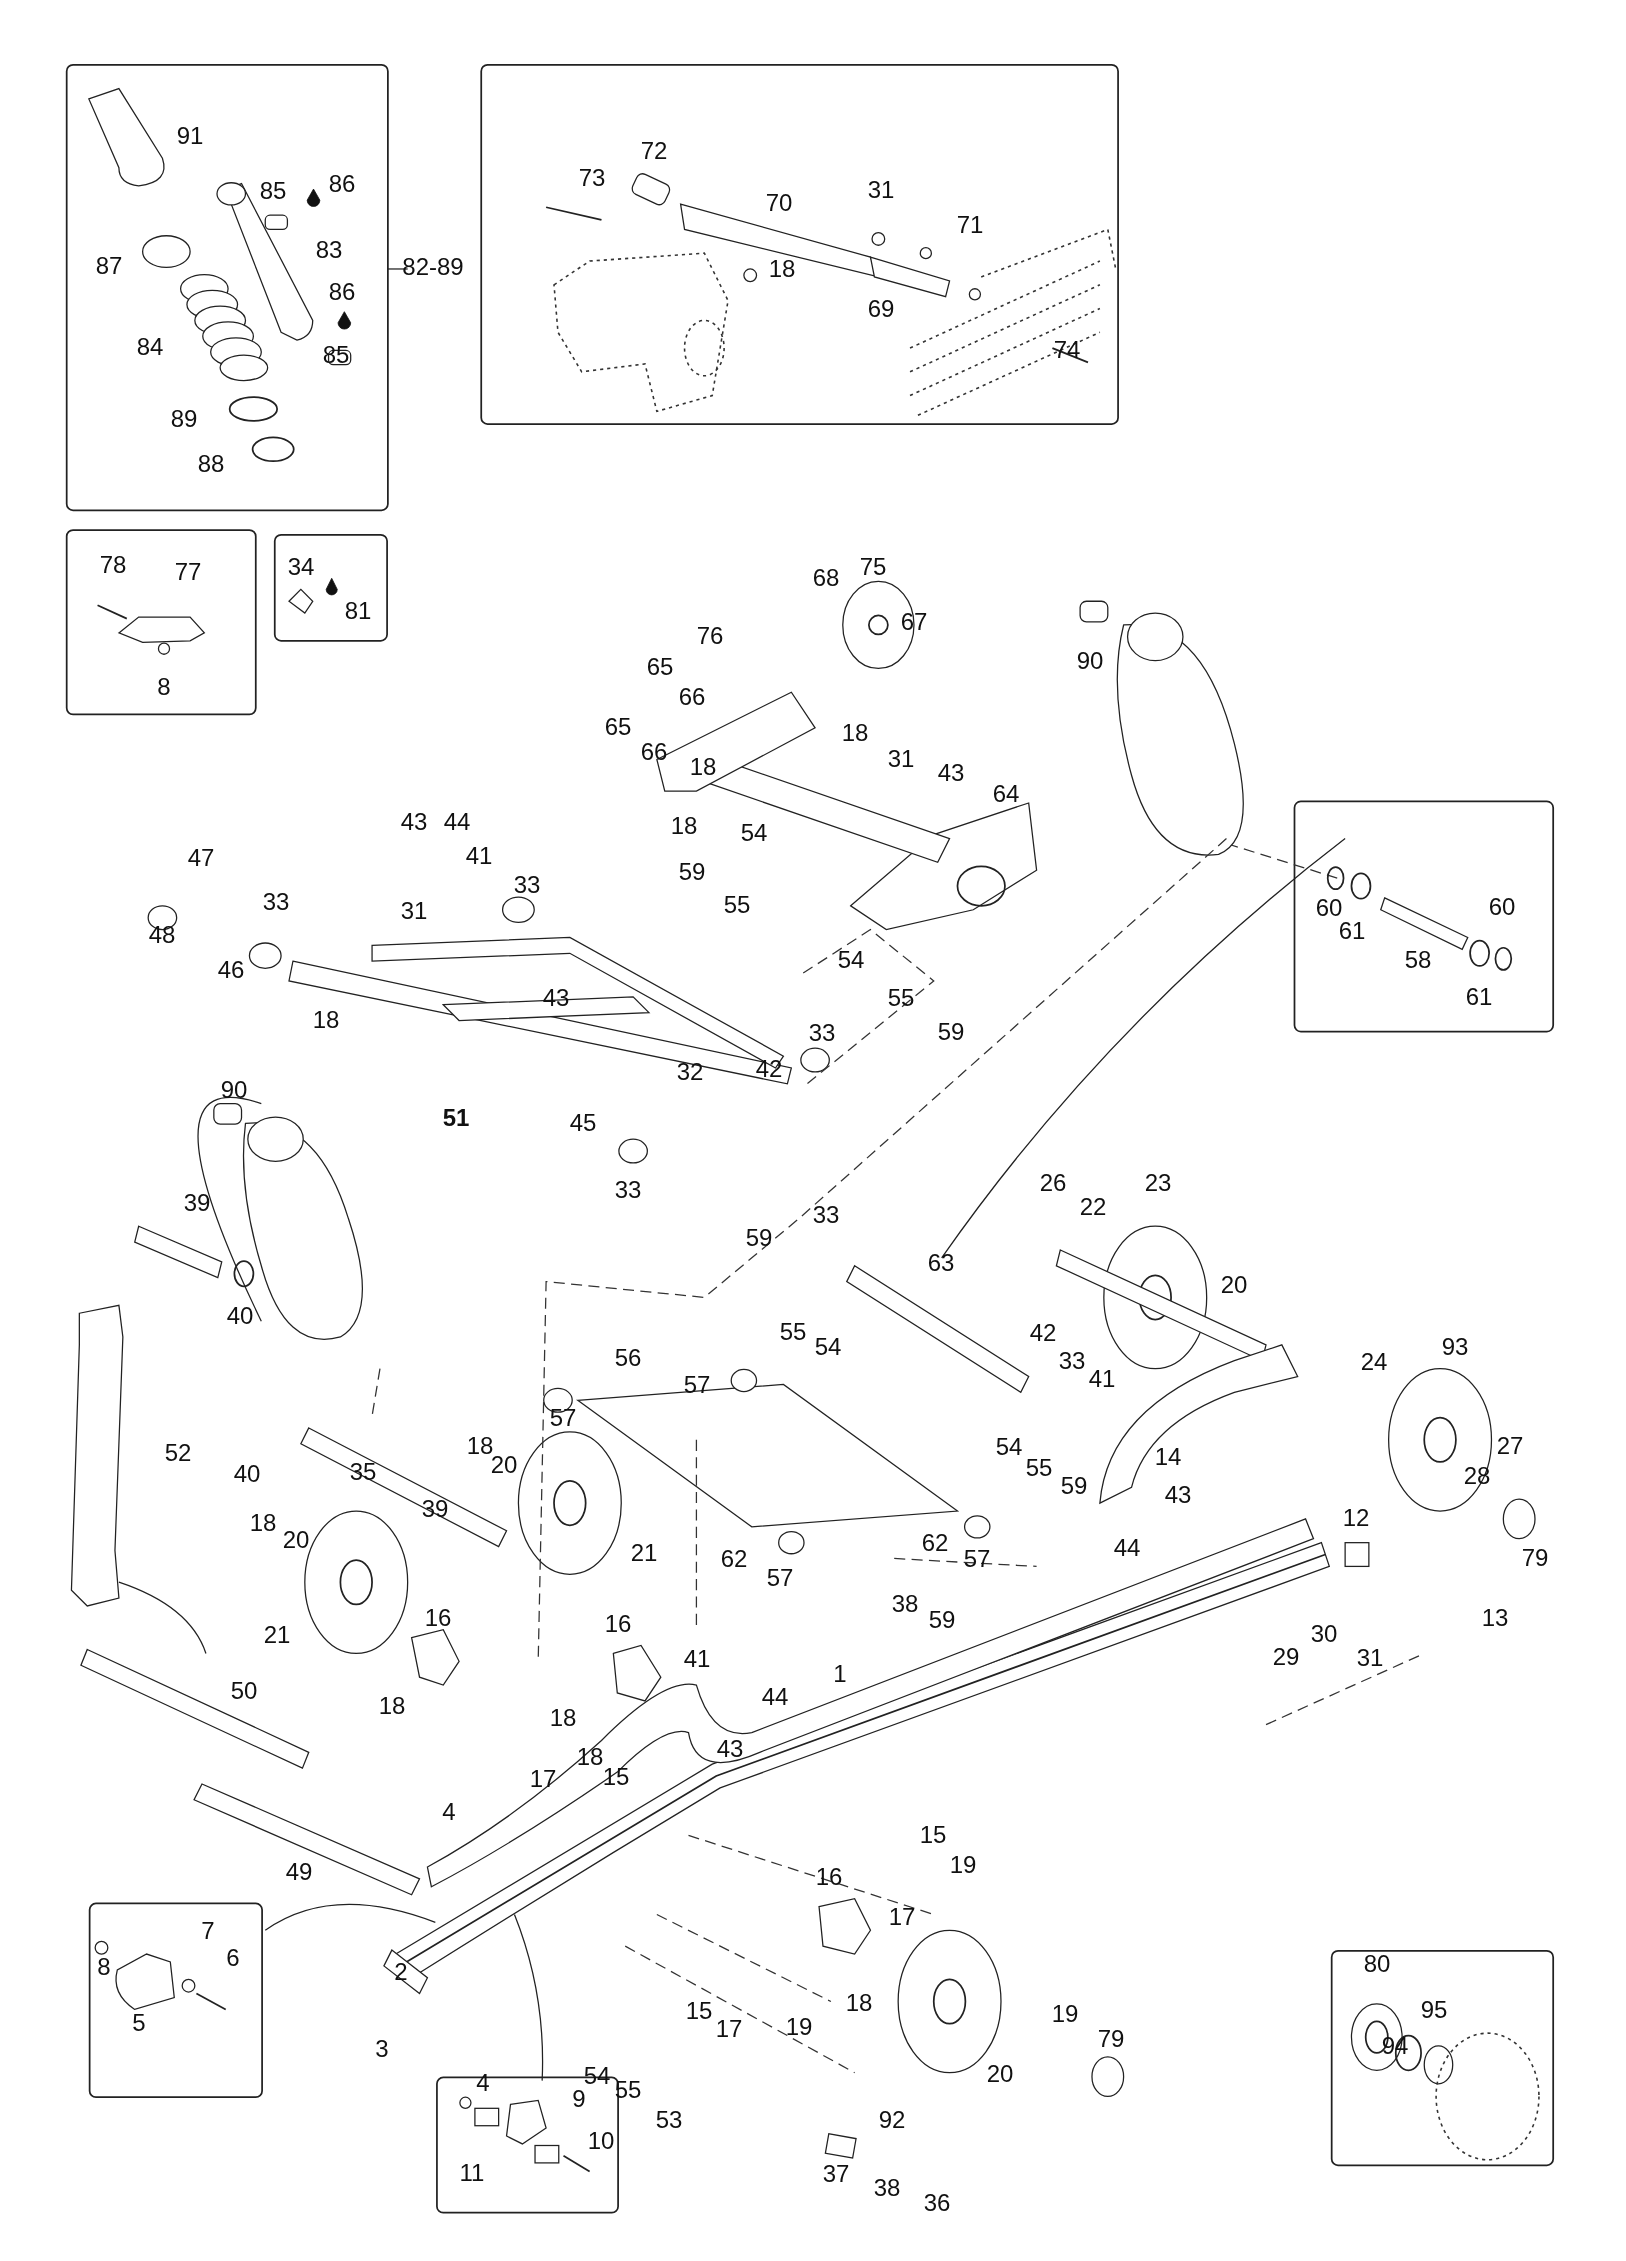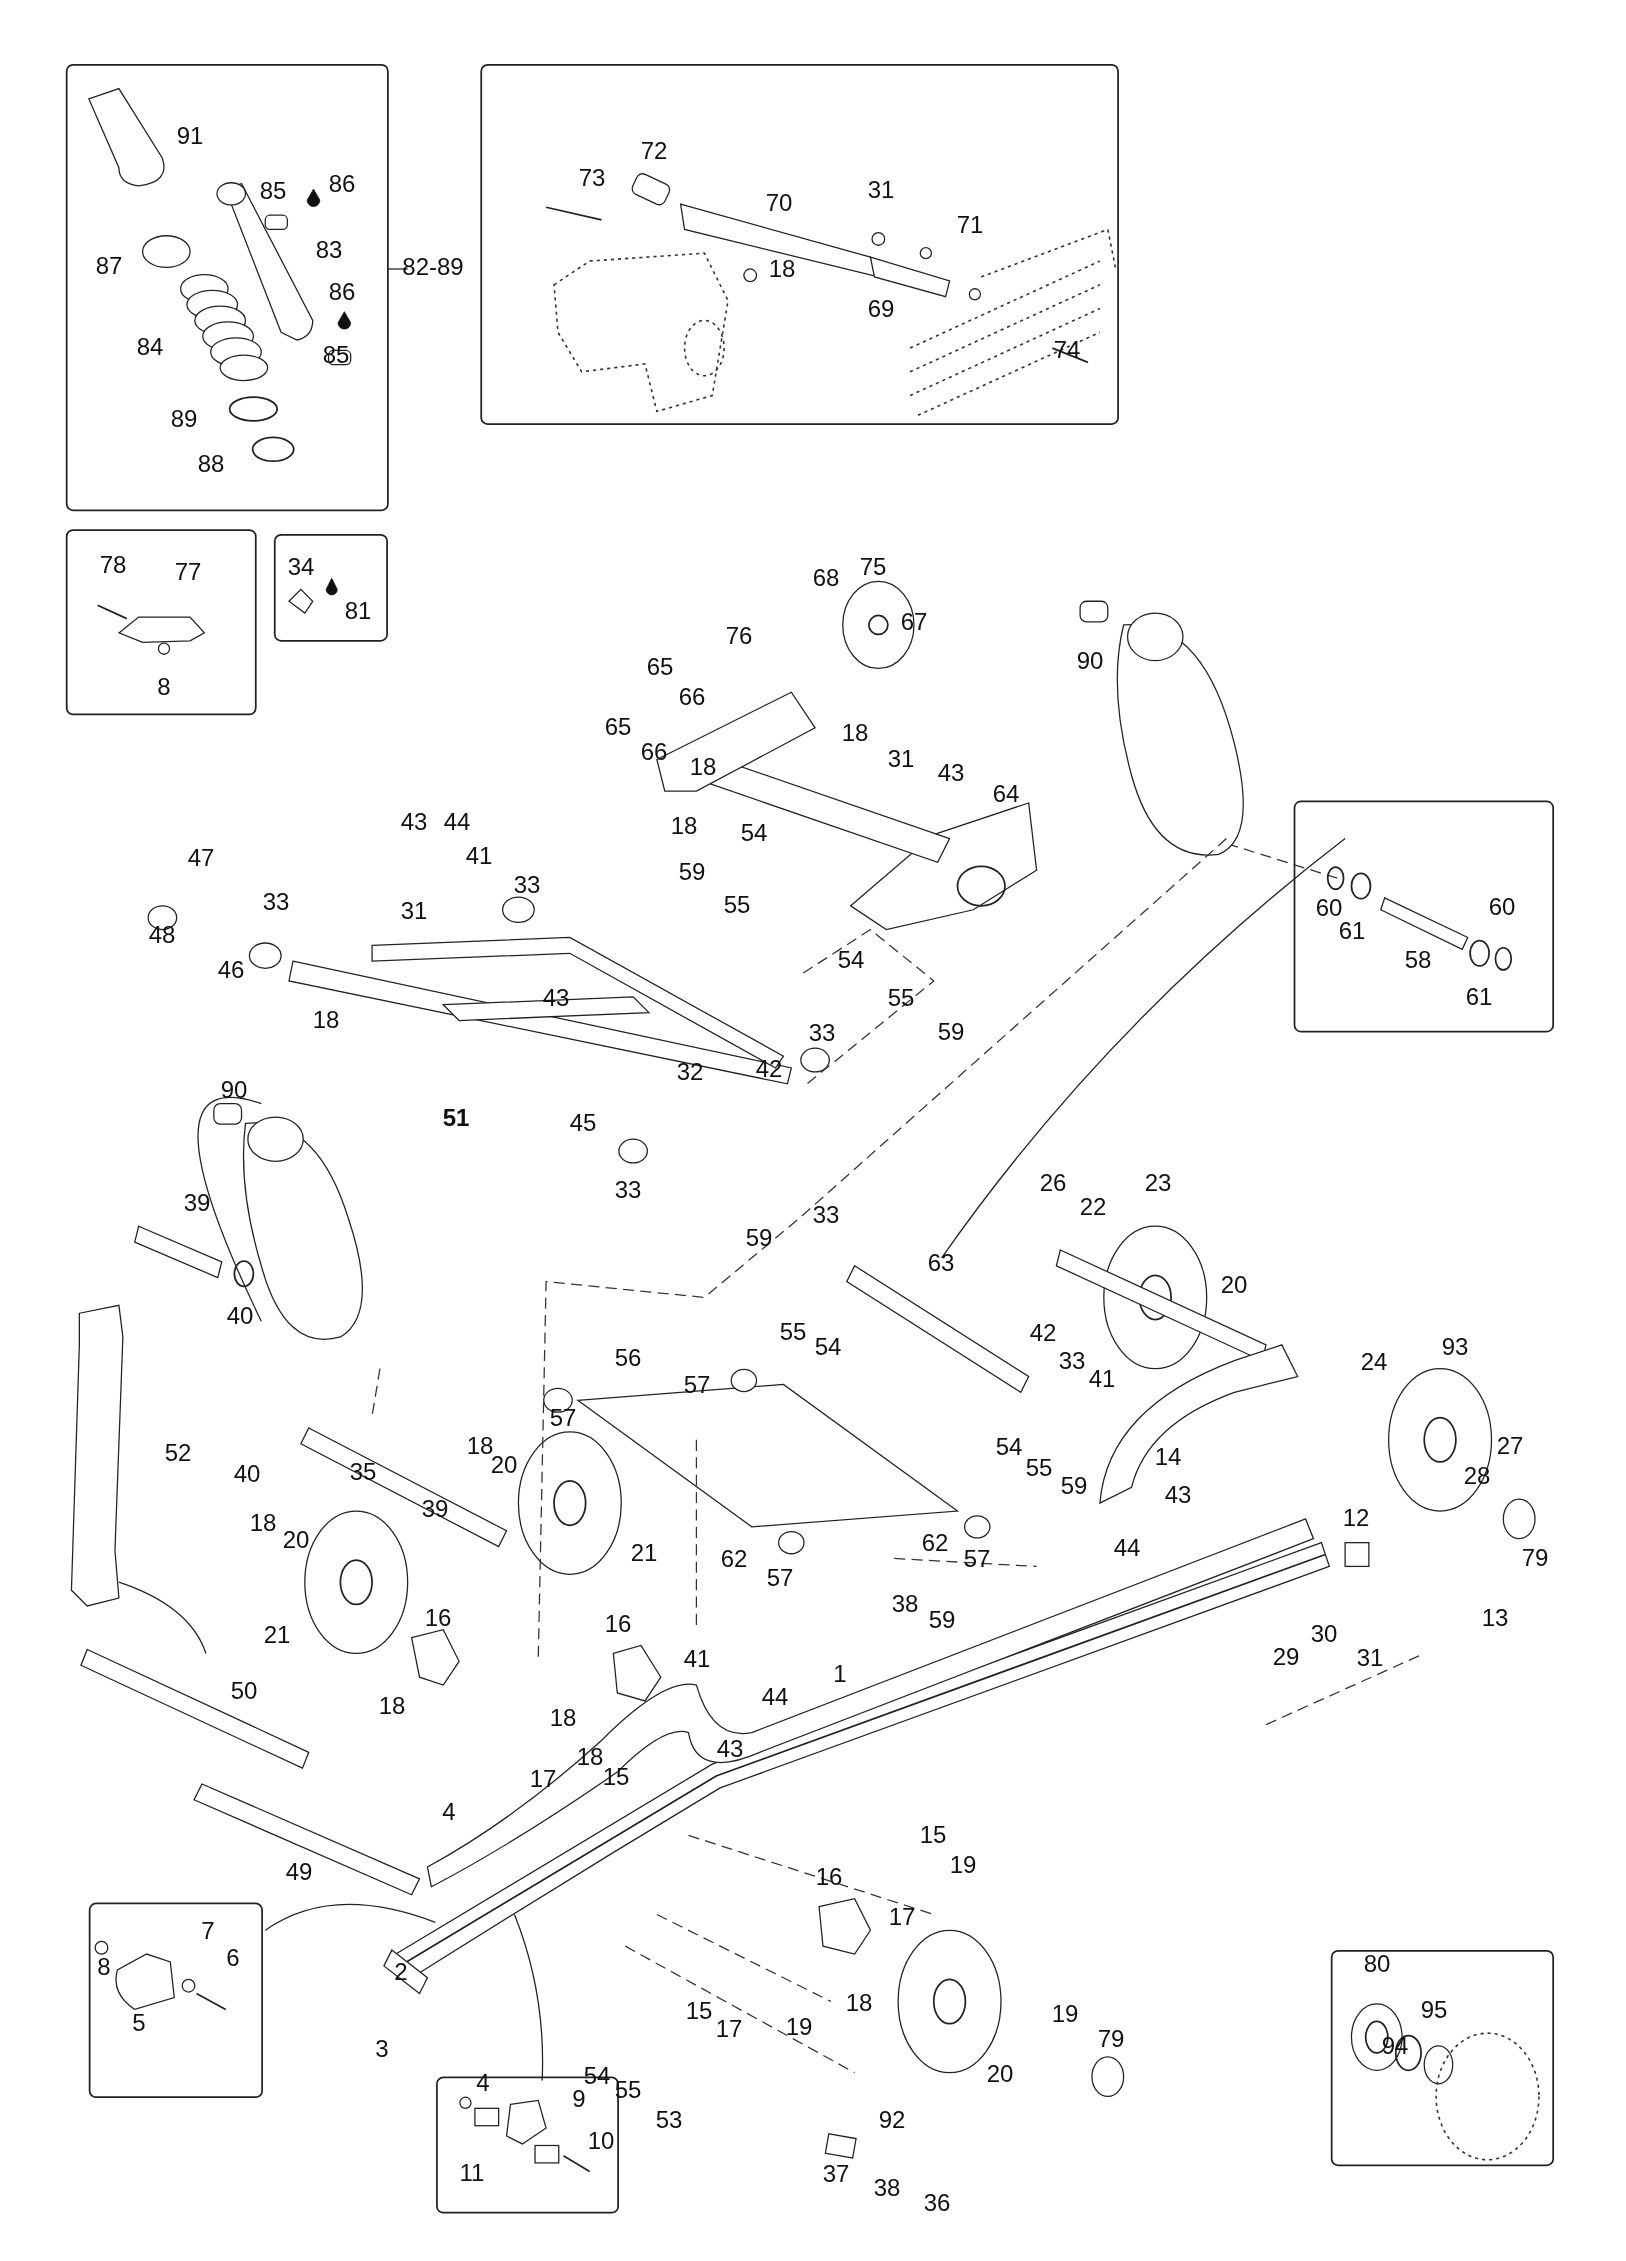--- a/index.html
+++ b/index.html
@@ -251,21 +251,21 @@
     <div class="callout" style="left: 208px; top: 1931px;">7</div>
     <div class="callout" style="left: 233px; top: 1958px;">6</div>
     <div class="callout" style="left: 139px; top: 2023px;">5</div>
     <div class="callout" style="left: 483px; top: 2083px;">4</div>
     <div class="callout" style="left: 579px; top: 2099px;">9</div>
     <div class="callout" style="left: 601px; top: 2141px;">10</div>
     <div class="callout" style="left: 472px; top: 2173px;">11</div>
     <div class="callout" style="left: 826px; top: 578px;">68</div>
     <div class="callout" style="left: 873px; top: 567px;">75</div>
     <div class="callout" style="left: 914px; top: 622px;">67</div>
-    <div class="callout" style="left: 710px; top: 636px; margin-left: 29px;">76</div>
+    <div class="callout" style="left: 710px; top: 636px;">76</div>
     <div class="callout" style="left: 660px; top: 667px;">65</div>
     <div class="callout" style="left: 692px; top: 697px;">66</div>
     <div class="callout" style="left: 855px; top: 733px;">18</div>
     <div class="callout" style="left: 901px; top: 759px;">31</div>
     <div class="callout" style="left: 618px; top: 727px;">65</div>
     <div class="callout" style="left: 654px; top: 752px;">66</div>
     <div class="callout" style="left: 703px; top: 767px;">18</div>
     <div class="callout" style="left: 951px; top: 773px;">43</div>
     <div class="callout" style="left: 1006px; top: 794px;">64</div>
     <div class="callout" style="left: 684px; top: 826px;">18</div>

